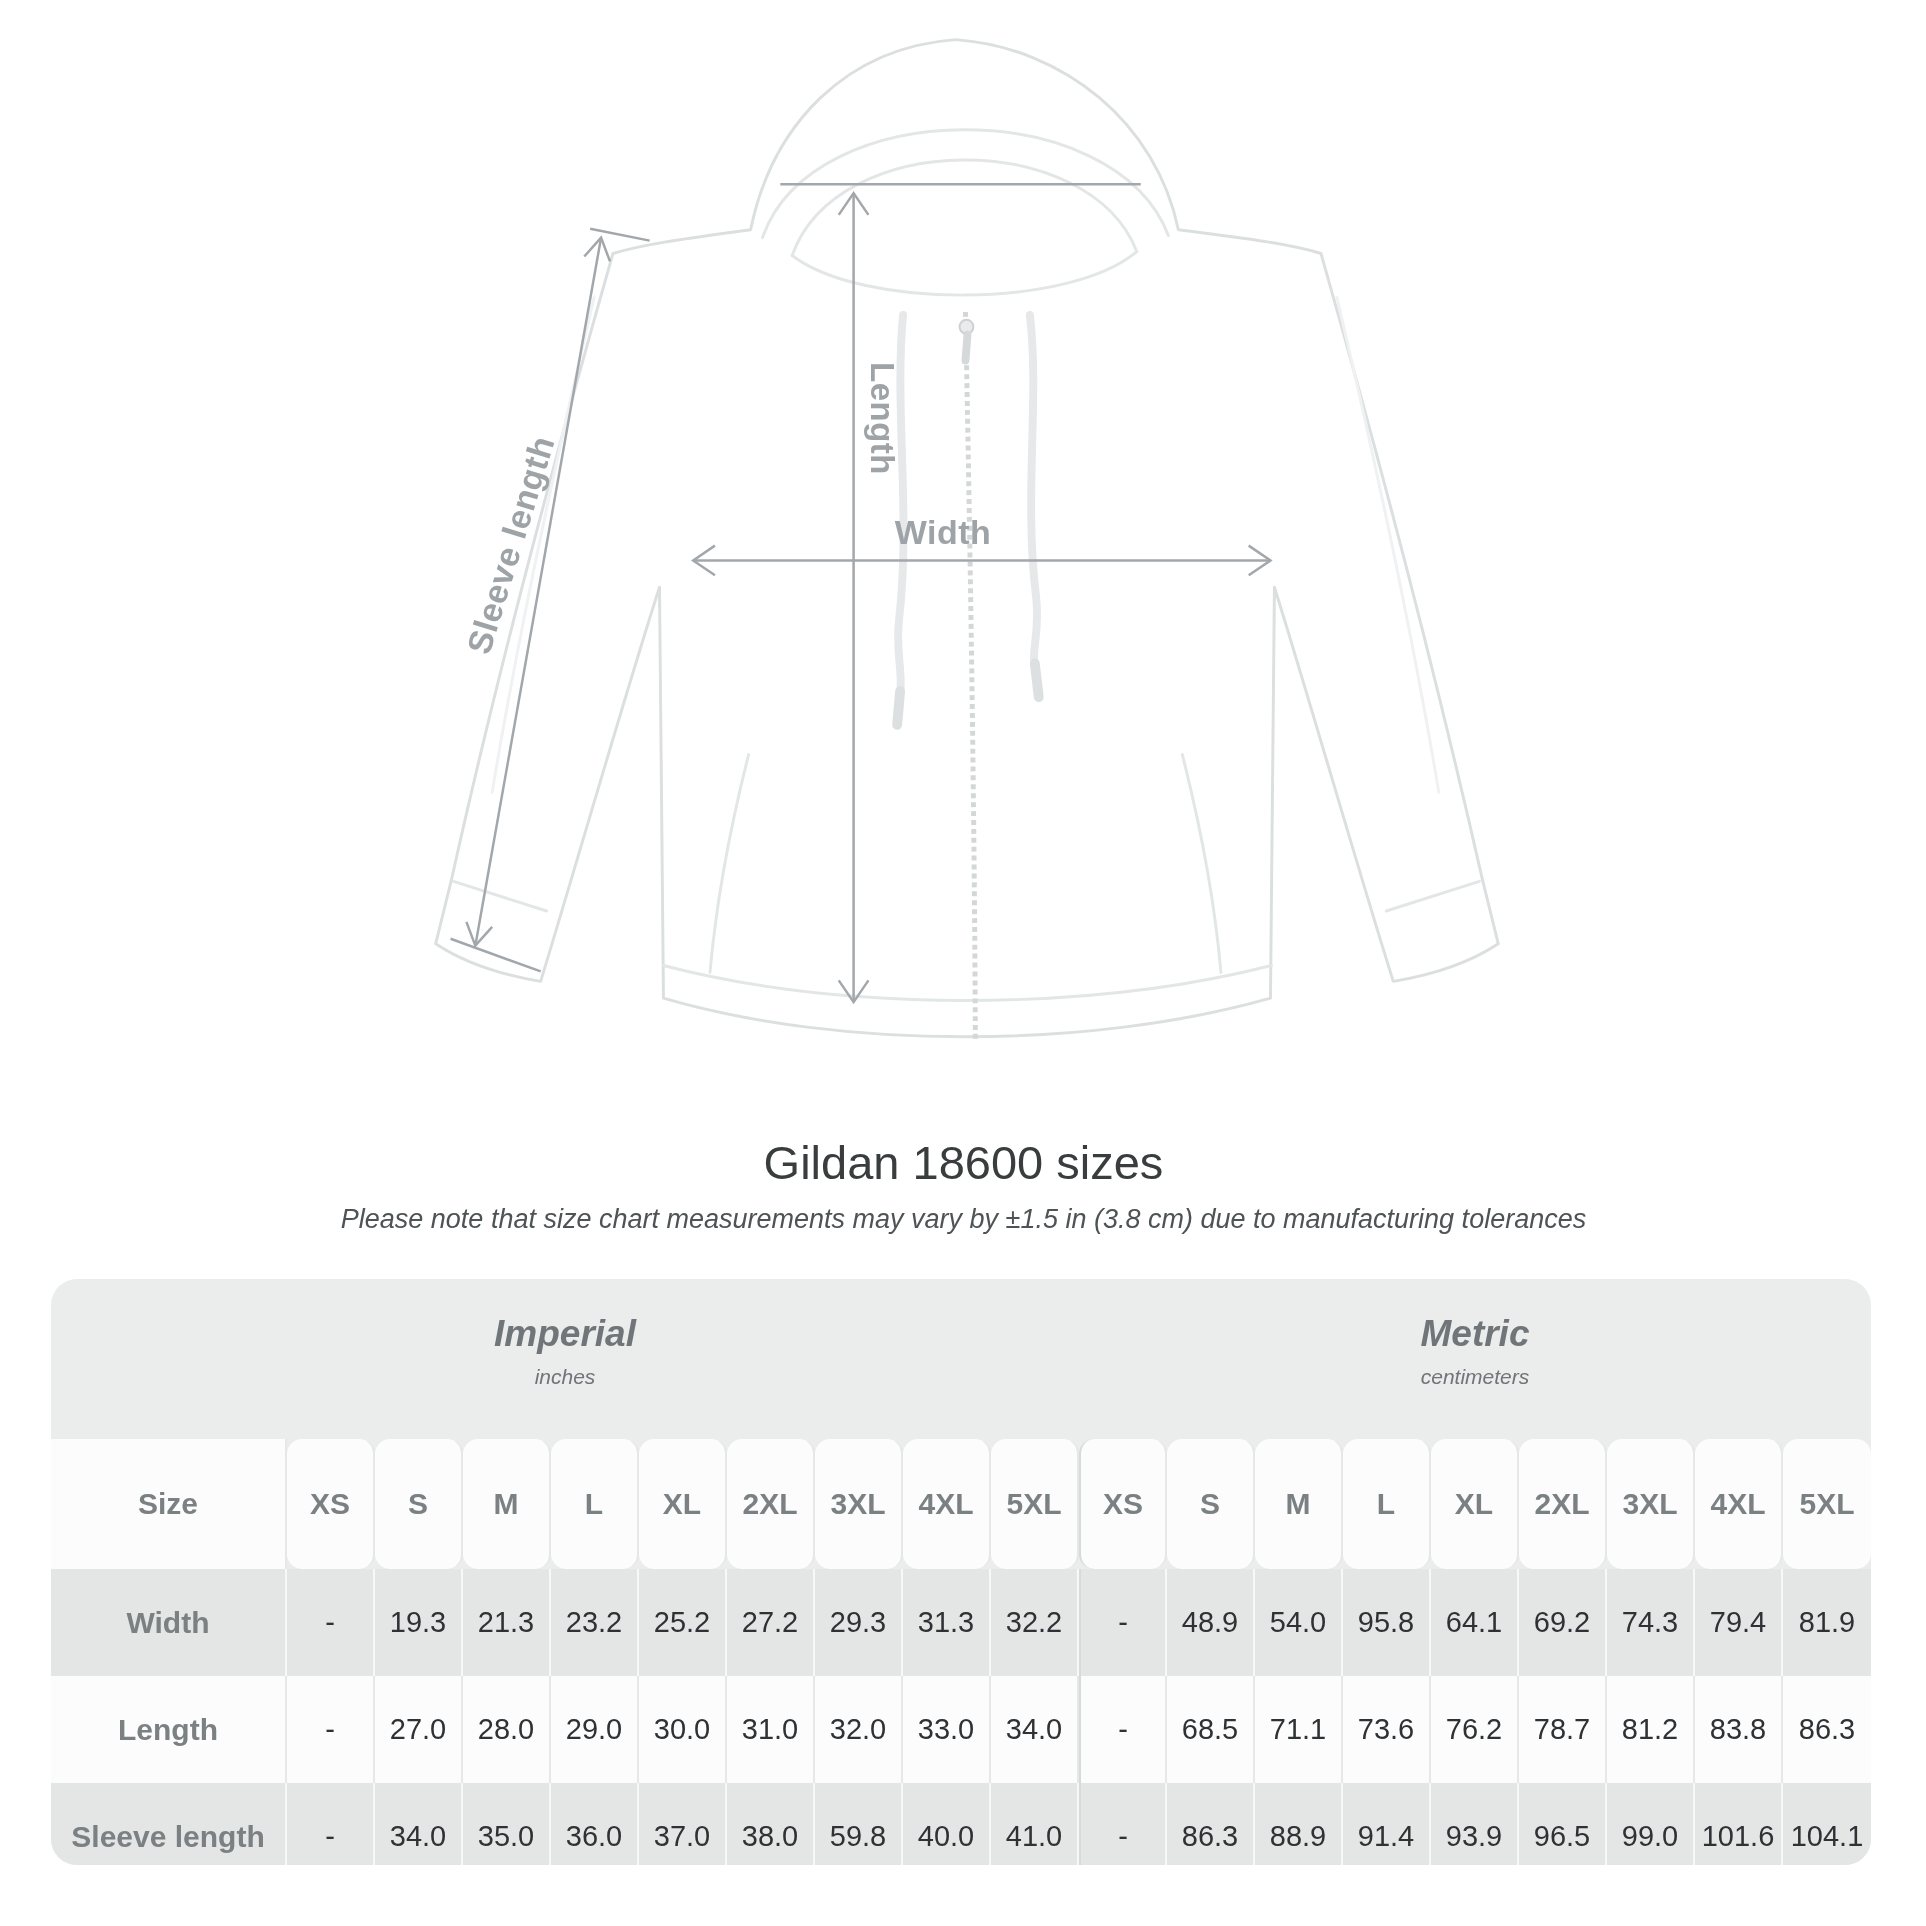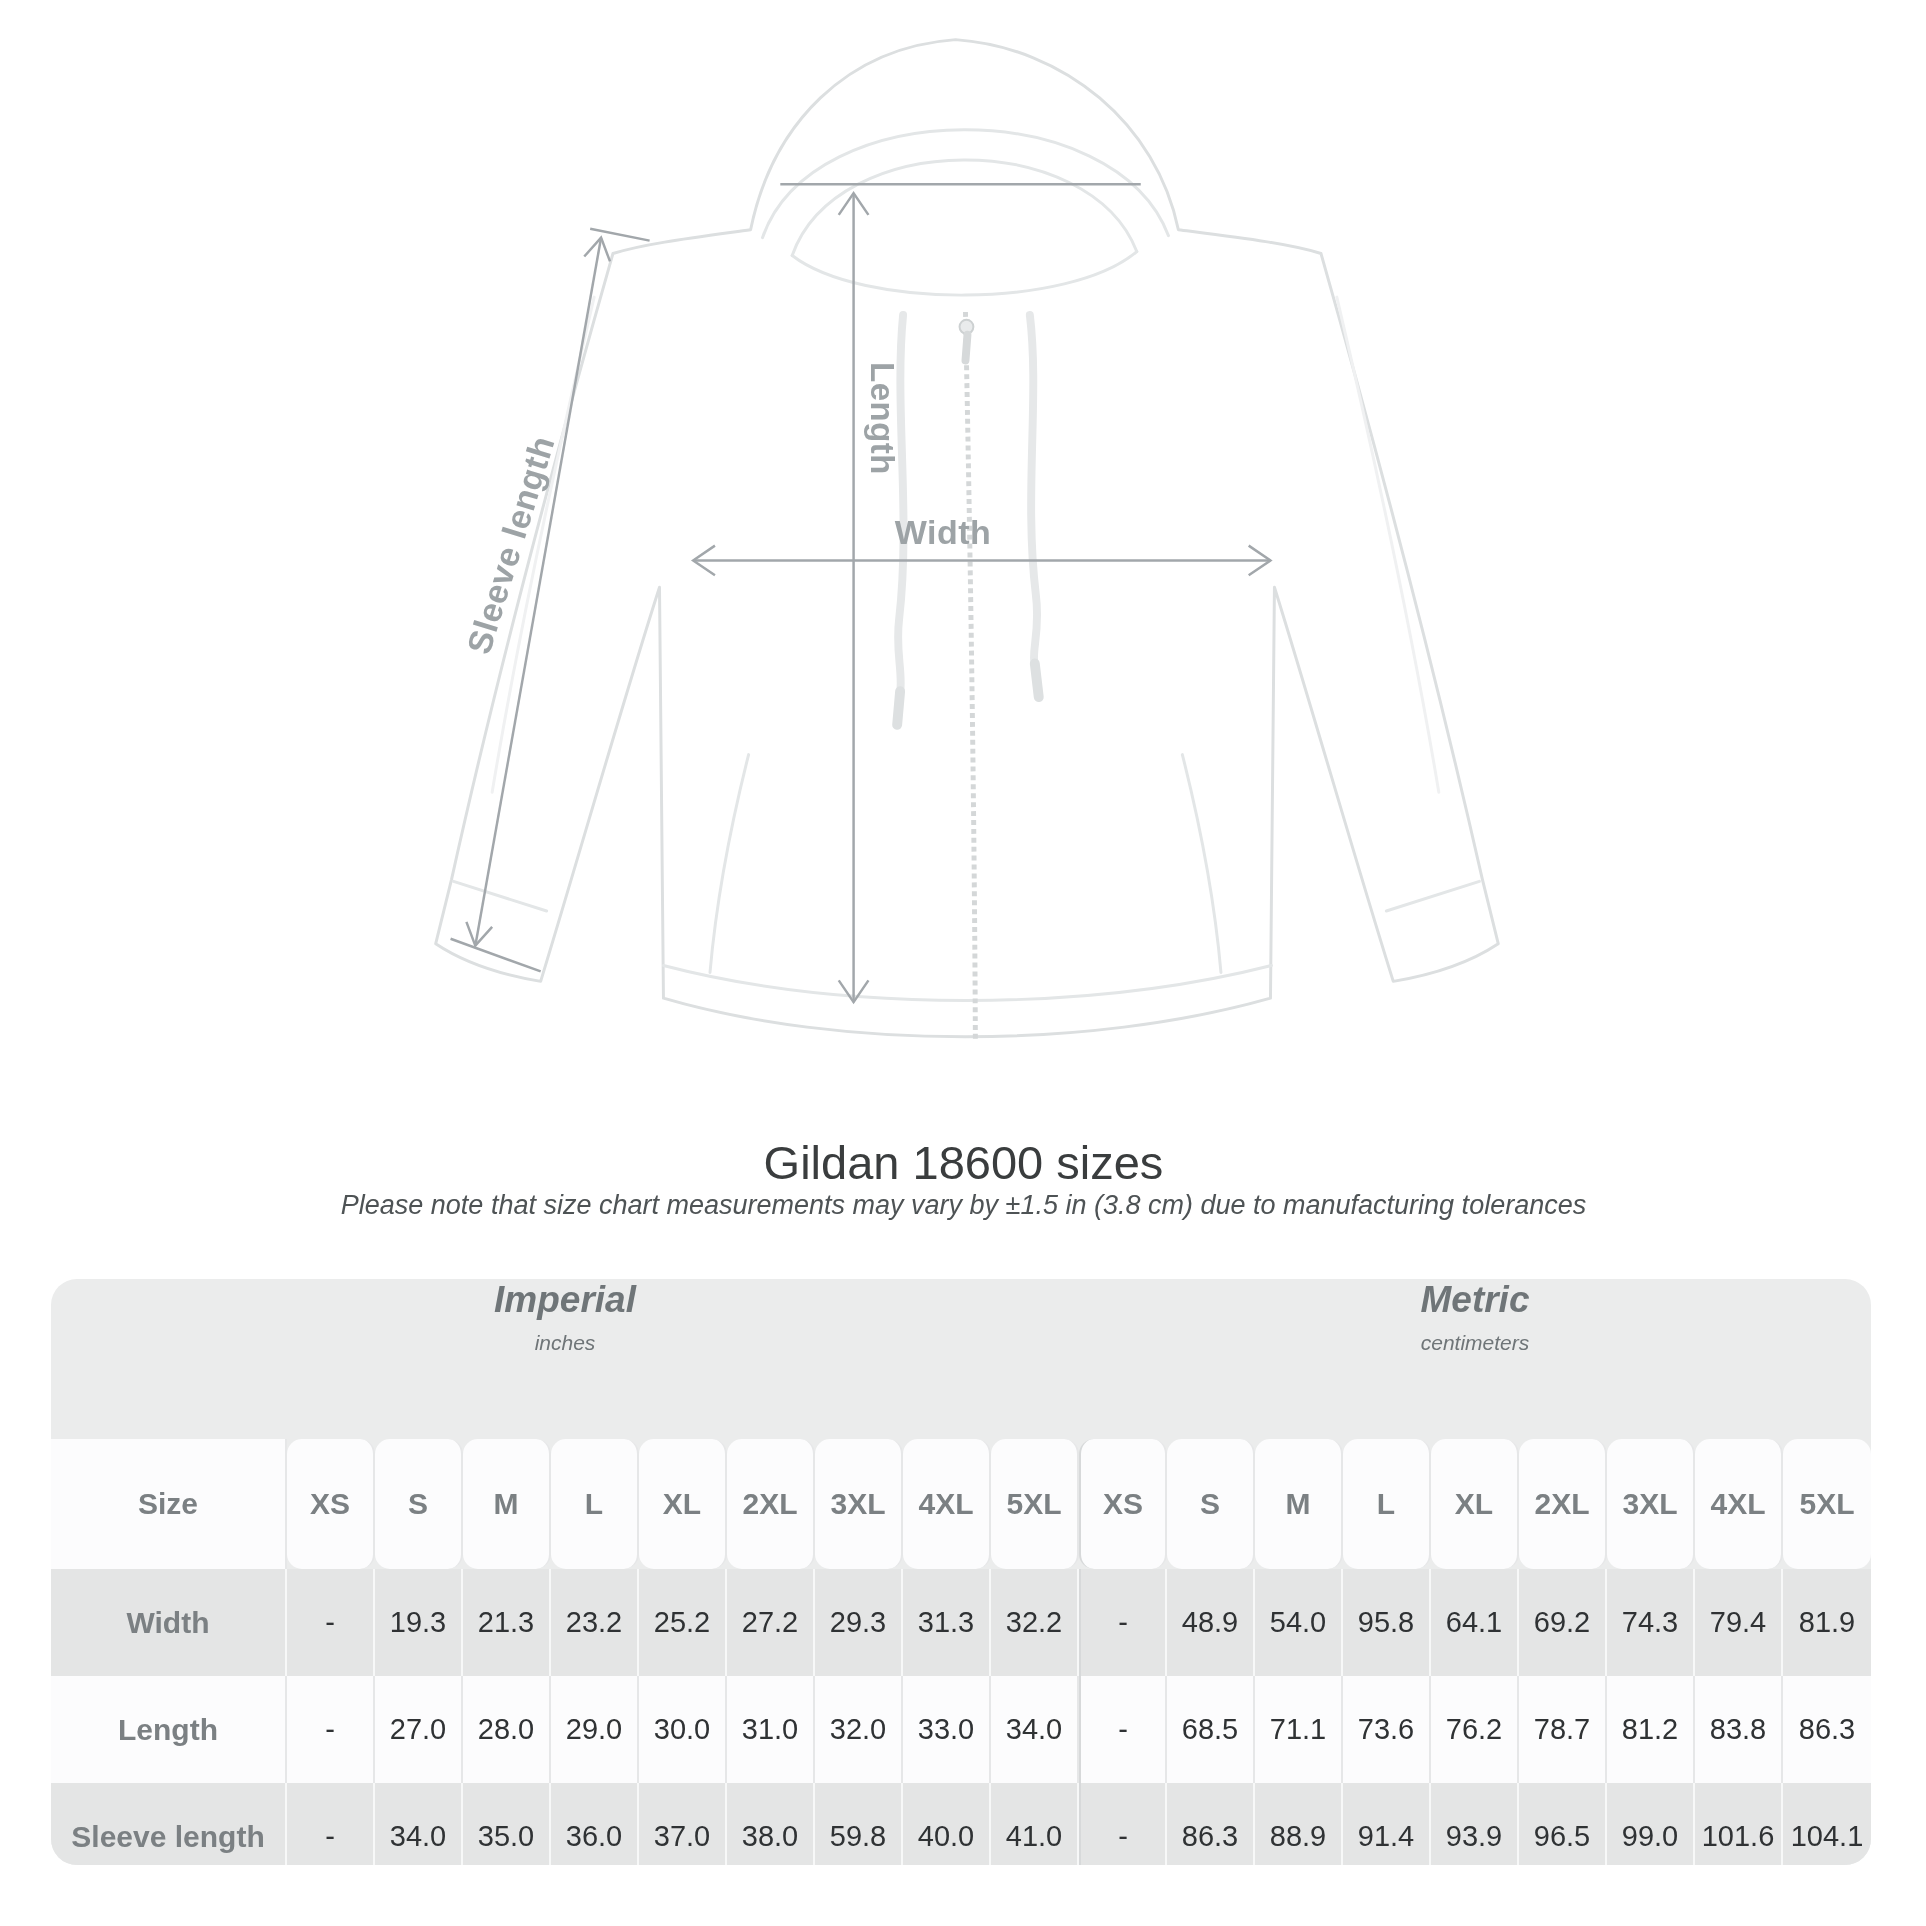--- a/index.html
+++ b/index.html
@@ -11,27 +11,27 @@
   .diagram svg{position:absolute;left:0;top:0;}
   .diag-label{position:absolute;color:var(--diagram-annotation,#9da3a6);font-weight:bold;
               font-size:34px;letter-spacing:0.5px;white-space:nowrap;}
   .diag-label.length{left:863px;top:362px;writing-mode:vertical-rl;font-size:33px;}
   .diag-label.width{left:943px;top:513px;transform:translateX(-50%);}
   .diag-label.sleeve{left:511px;top:545px;transform:translate(-50%,-50%) rotate(-73deg);}
 
   
   .title-wrap{position:absolute;left:0;top:1135px;width:1927px;text-align:center;}
   .main-title{font-size:47px;font-weight:normal;color:var(--title-text,#3a3d3e);margin:0;}
-  .sub-title{font-size:27px;font-style:italic;color:var(--subtitle-text,#4e5355);}
+  .sub-title{margin-top:14px;font-size:27px;font-style:italic;color:var(--subtitle-text,#4e5355);}
 
   
   .size-table{position:absolute;left:51px;top:1279px;width:1820px;height:586px;
               background:var(--table-bg,#ebecec);border-radius:26px;overflow:hidden;}
   .band{display:grid;grid-template-columns:1028px 1fr;height:160px;}
-  .band-half{display:flex;flex-direction:column;align-items:center;justify-content:flex-start;}
+  .band-half{display:flex;flex-direction:column;align-items:center;justify-content:flex-start;padding-top:34px;}
   .band-name{font-size:37px;font-weight:bold;font-style:italic;color:var(--header-text,#6f7578);}
   .band-unit{margin-top:10px;font-size:21px;font-style:italic;color:var(--header-text,#6f7578);}
 
   .trow{display:grid;grid-template-columns:236px repeat(18,1fr);height:107px;align-items:stretch;}
   .row-head{height:130px;}
   .cell{display:flex;align-items:center;justify-content:center;}
   .row-head .cell{background:var(--row-white-bg,#fcfcfd);border-right:2px solid var(--sep-on-white,#e6e7e8);}
   .row-white .cell{background:var(--row-white-bg,#fcfcfd);border-right:2px solid var(--sep-on-white,#e6e7e8);}
   .row-gray .cell{background:var(--row-gray-bg,#e4e5e5);border-right:2px solid var(--sep-on-gray,#f7f8f8);}
   .trow .cell:last-child{border-right:none;}

